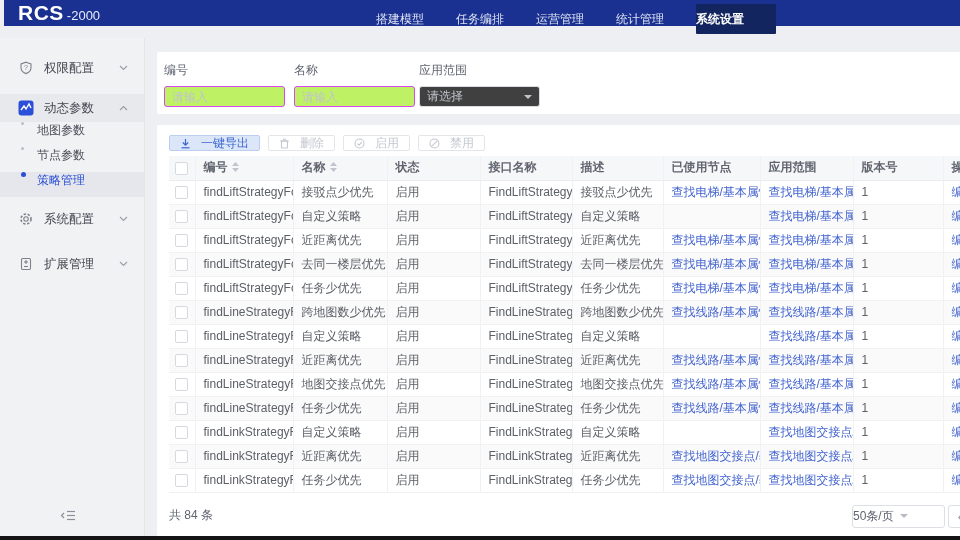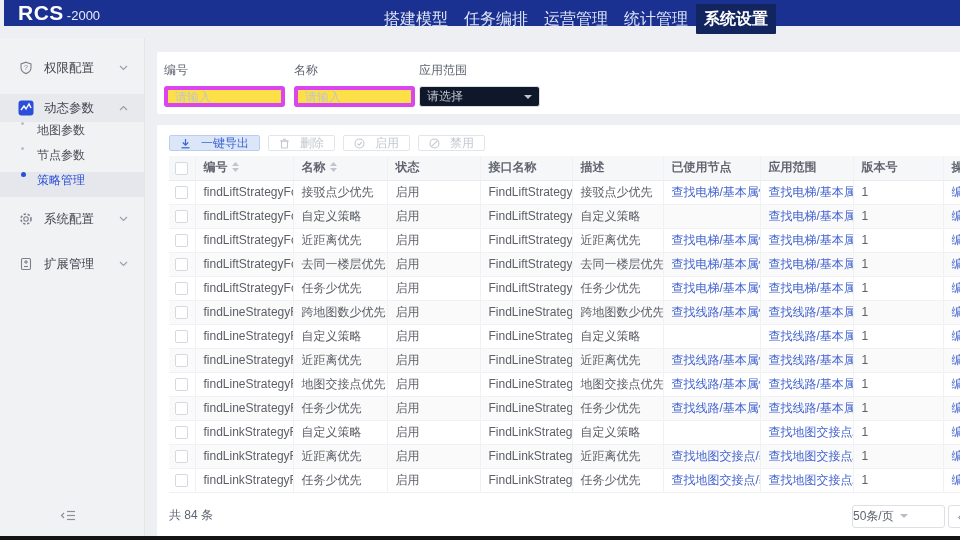--- a/index.html
+++ b/index.html
@@ -5,21 +5,21 @@
   * { margin:0; padding:0; box-sizing:border-box; }
   html,body { width:960px; height:540px; overflow:hidden; }
   body { position:relative; font-family:"Liberation Sans","DejaVu Sans",sans-serif; background:#edeff2; }
 
   
   .navbar { position:absolute; top:0; left:4px; width:960px; height:26px; background:#1a3191; display:flex; align-items:center; z-index:5; }
   .logo { margin-left:14px; color:#fff; white-space:nowrap; }
   .logo .logo-main { font-size:21px; font-weight:bold; letter-spacing:.5px; }
   .logo .logo-suffix { font-size:13px; margin-left:3px; color:#e8ecf9; }
   .nav-items { position:absolute; left:372px; top:0; height:38px; display:flex; align-items:center; }
-  .nav-item { width:80px; height:38px; line-height:38px; text-align:center; color:#dfe4f4; font-size:16px; cursor:pointer; }
+  .nav-item { width:80px; height:38px; line-height:38px; text-align:left; color:#dfe4f4; font-size:12px; cursor:pointer; }
   .nav-item.active { height:30px; line-height:30px; background:#13255f; color:#fff; font-weight:bold; border-radius:1px; }
 
   
   .sidebar { position:absolute; top:38px; left:0; width:145px; bottom:4px; background:#f1f2f4; border-right:1px solid rgba(0,0,0,.05); padding-top:16px; }
   .side-section { height:28px; display:flex; align-items:center; padding:0 10px 0 18px; color:#41464f; font-size:12.5px; cursor:pointer; position:relative; }
   .side-section.open { background:#e7e9ed; }
   .side-section .s-icon { width:16px; height:16px; margin-right:10px; display:inline-flex; align-items:center; justify-content:center; color:#7c828c; flex:none; }
   .side-section .s-label { flex:1; white-space:nowrap; overflow:hidden; }
   .side-section .chev { color:#9aa0aa; flex:none; margin-right:6px; display:inline-flex; }
   .side-sub { }
@@ -27,23 +27,23 @@
   .side-sub-item .dot { width:3px; height:3px; border-radius:50%; background:#b9bec7; margin-right:13px; flex:none; }
   .side-sub-item.selected { background:#e5e7ec; color:#2b4fd8; }
   .side-sub-item.selected .dot { width:5px; height:5px; background:#2b4fd8; margin-right:11px; }
   .gap-a { height:12px; } .gap-b { height:8px; } .gap-c { height:17px; }
   .collapse-btn { position:absolute; bottom:10px; left:60px; color:#8a8f98; cursor:pointer; }
 
   
   .filter-card { position:absolute; left:157px; top:52px; width:830px; height:62px; background:#fff; border-radius:2px; }
   .filter-group { position:absolute; top:10px; }
   .filter-label { font-size:12px; color:#5f6470; margin-bottom:7px; }
-  .filter-input { width:121px; height:21px; border:4px solid #d946ef; border-radius:3px; background:#fde047; font-size:12px; color:#444; padding:0 7px; outline:none; font-family:inherit; }
+  .filter-input { width:121px; height:21px; border:1px solid #d946ef; border-radius:3px; background:#bef264; font-size:12px; color:#444; padding:0 7px; outline:none; font-family:inherit; }
   .filter-input::placeholder { color:#c0c4cc; }
-  .filter-select { position:relative; width:121px; height:21px; border:1px solid #dcdde2; border-radius:3px; background:#0f172a; font-size:12px; color:#c0c4cc; line-height:19px; padding:0 7px; cursor:pointer; }
+  .filter-select { position:relative; width:121px; height:21px; border:1px solid #dcdde2; border-radius:3px; background:#404040; font-size:12px; color:#c0c4cc; line-height:19px; padding:0 7px; cursor:pointer; }
   .filter-select .arrow { position:absolute; right:7px; top:8px; width:0; height:0; border-left:4px solid transparent; border-right:4px solid transparent; border-top:4px solid #c0c4cc; }
   .fg-0 { left:7px; } .fg-1 { left:137px; } .fg-2 { left:262px; }
 
   
   .table-card { position:absolute; left:157px; top:125px; width:918px; bottom:4px; background:#fff; border-radius:2px; }
   .toolbar { padding:10px 12px 5px 12px; display:flex; }
   .tbtn { height:16px; display:inline-flex; align-items:center; padding:0 10px; margin-right:8px; font-size:12px; border-radius:2px; cursor:pointer; white-space:nowrap; }
   .tbtn svg { margin-right:5px; }
   .tbtn.primary { background:#dbe6f9; border:1px solid #bccdf0; color:#3c64d0; }
   .tbtn.disabled { background:#fff; border:1px solid #e4e5e9; color:#c3c7cf; cursor:not-allowed; }

